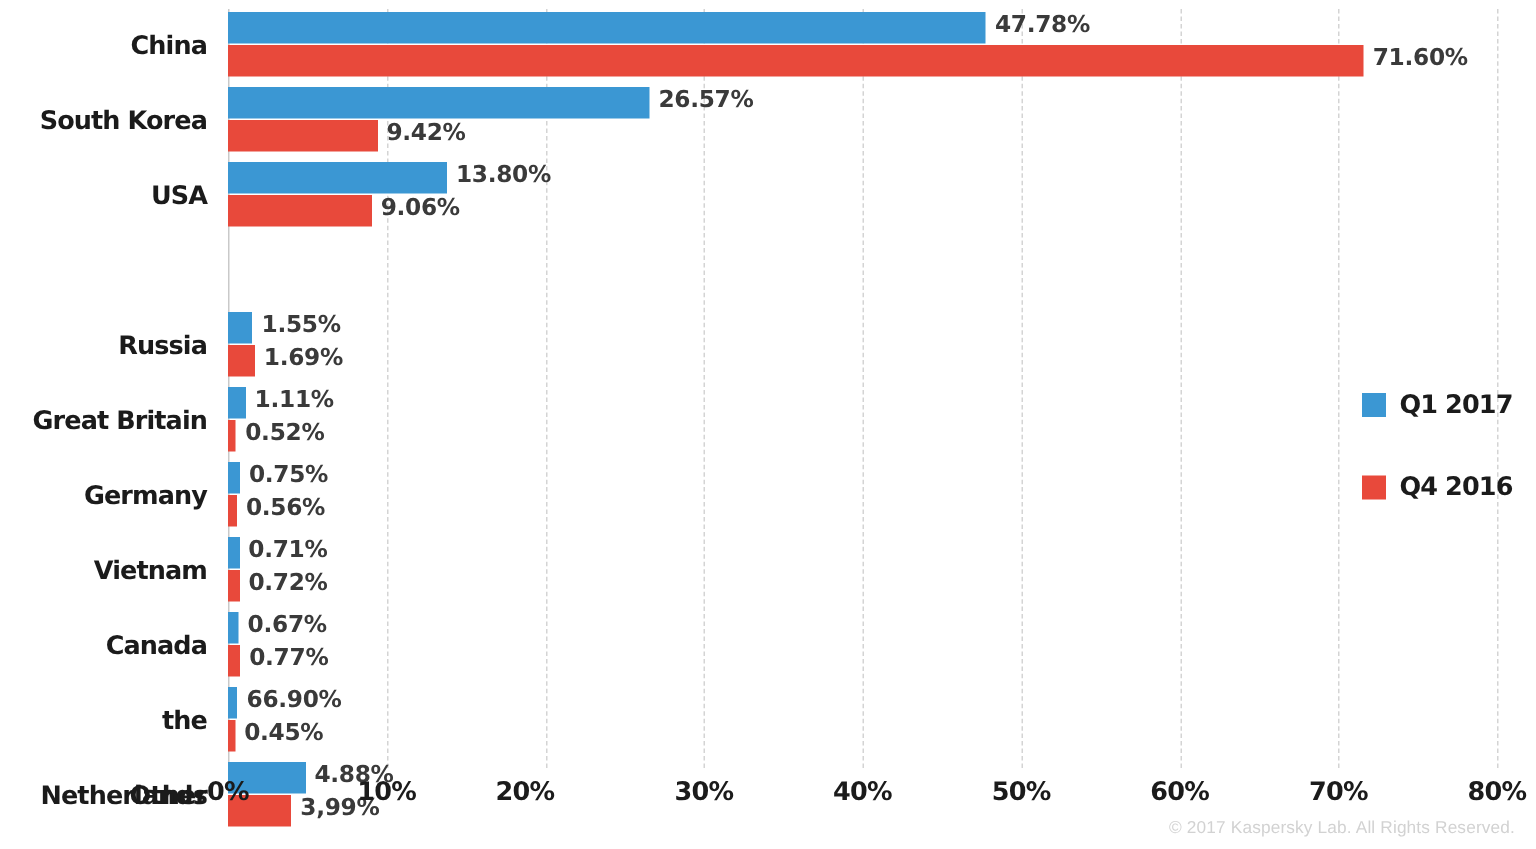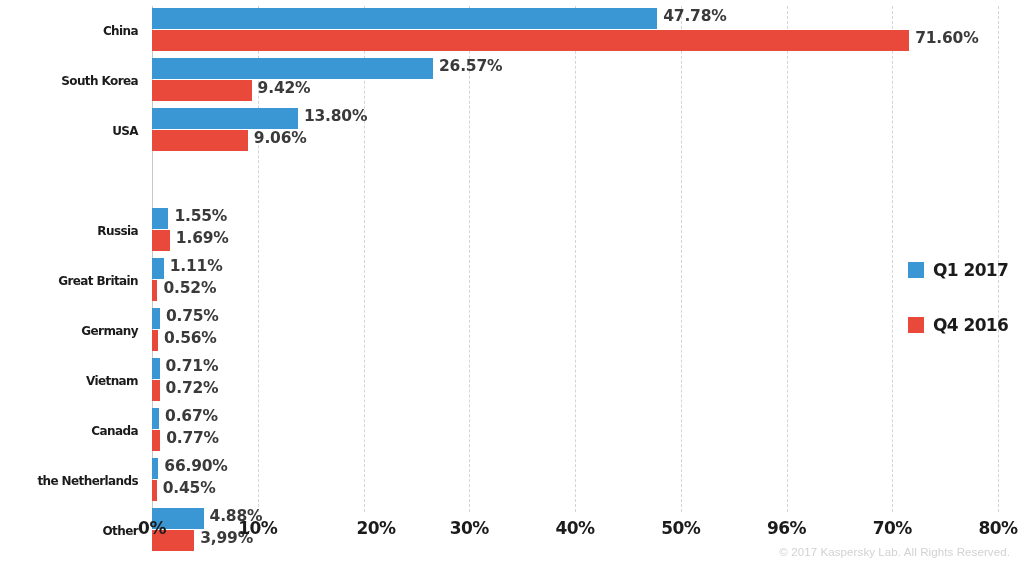--- a/index.html
+++ b/index.html
@@ -72,21 +72,21 @@
   .bar-value.q1 { top: 1px; }
   .bar-value.q4 { top: 23px; }
 
   
   .cat-label {
     position: absolute;
     left: -152px;
     width: 138px;
     text-align: right;
     font-family: "DejaVu Sans", sans-serif;
-    font-size: 12px;
+    font-size: 17px;
     font-weight: 700;
     color: #1b1b1b;
     letter-spacing: -0.6px;
     line-height: 50px;
     height: 50px;
     top: 0;
     overflow: visible;
   }
 
   
@@ -233,25 +233,25 @@
         <div class="bar q1" style="width: 51.606px; background: rgb(59, 151, 211);"></div>
         <div class="bar-value q1" style="left: 57.606px;">4.88%</div>
         <div class="bar q4" style="width: 42.1942px; background: rgb(232, 73, 59);"></div>
         <div class="bar-value q4" style="left: 48.1942px;">3,99%</div>
       </div>
     </div>
 
   <div class="xaxis" id="xaxis">
       <div class="xtick" style="left: 0px;">0%</div>
       <div class="xtick" style="left: 105.75px;">10%</div>
-      <div class="xtick" style="left: 224px;">20%</div>
+      <div class="xtick" style="left: 198px;">20%</div>
       <div class="xtick" style="left: 317.25px;">30%</div>
       <div class="xtick" style="left: 423px;">40%</div>
       <div class="xtick" style="left: 528.75px;">50%</div>
-      <div class="xtick" style="left: 634.5px;">96%</div>
+      <div class="xtick" style="left: 634.5px;">60%</div>
       <div class="xtick" style="left: 740.25px;">70%</div>
       <div class="xtick" style="left: 846px;">80%</div>
     </div>
 
   <div class="legend" id="legend">
       <div class="legend-item">
         <span class="legend-swatch" style="background: rgb(59, 151, 211);"></span>
         <span class="legend-label">Q1 2017</span>
       </div>
       <div class="legend-item">

